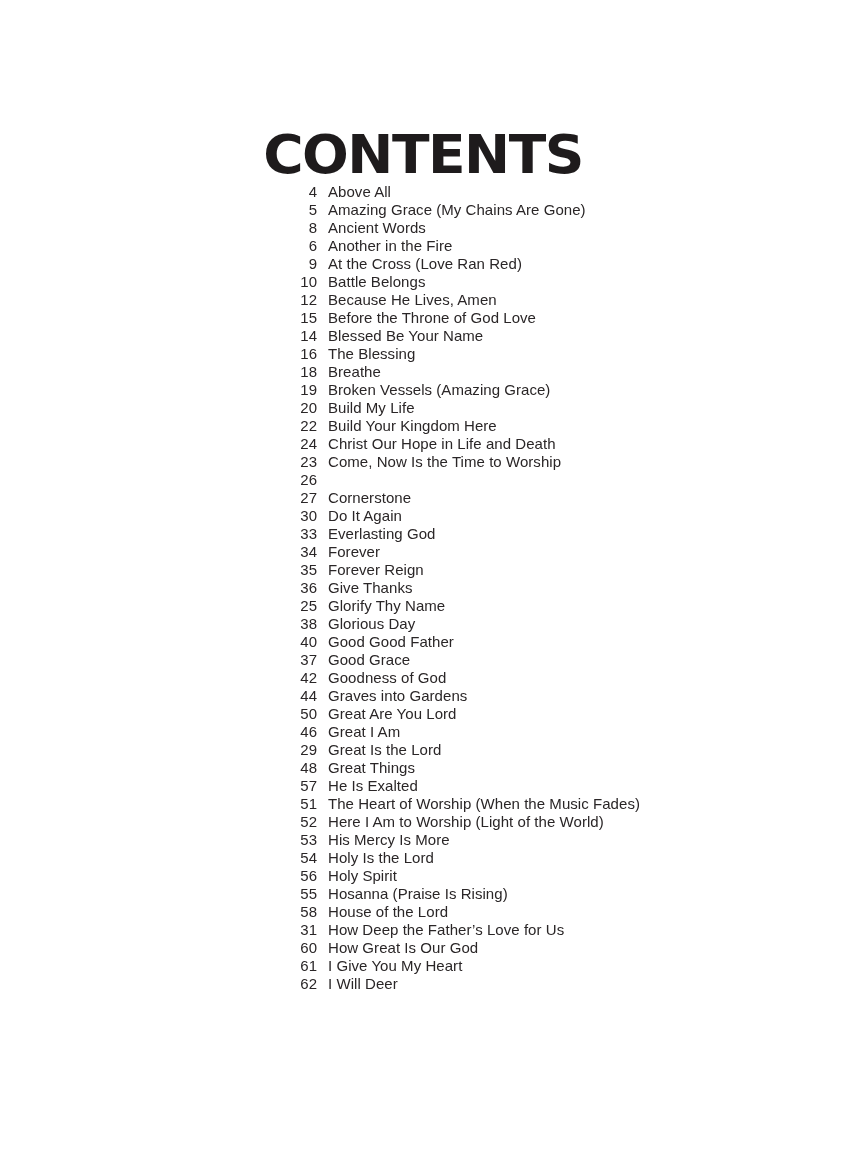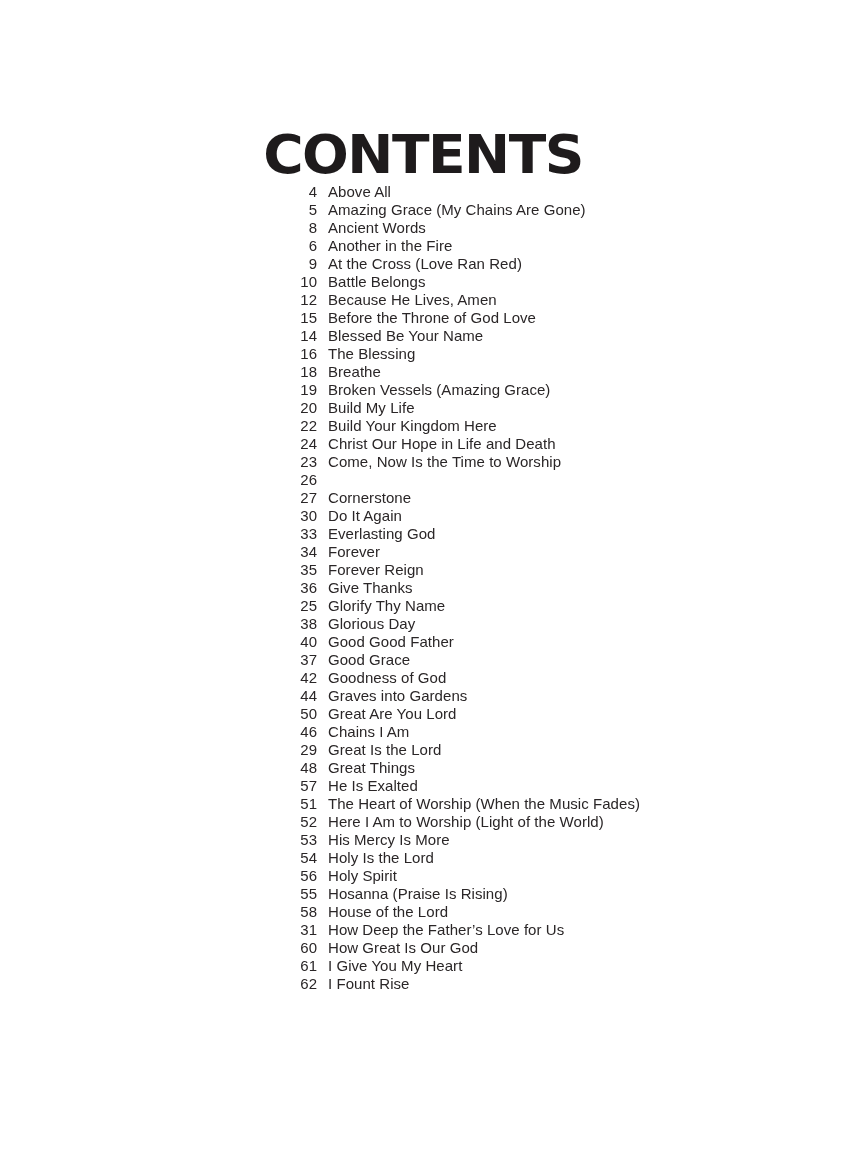--- a/index.html
+++ b/index.html
@@ -177,21 +177,21 @@
     <li class="toc-row">
       <span class="toc-page">44</span>
       <span class="toc-title">Graves into Gardens</span>
     </li>
     <li class="toc-row">
       <span class="toc-page">50</span>
       <span class="toc-title">Great Are You Lord</span>
     </li>
     <li class="toc-row">
       <span class="toc-page">46</span>
-      <span class="toc-title">Chains I Am</span>
+      <span class="toc-title">Great I Am</span>
     </li>
     <li class="toc-row">
       <span class="toc-page">29</span>
       <span class="toc-title">Great Is the Lord</span>
     </li>
     <li class="toc-row">
       <span class="toc-page">48</span>
       <span class="toc-title">Great Things</span>
     </li>
     <li class="toc-row">
@@ -233,15 +233,15 @@
     <li class="toc-row">
       <span class="toc-page">60</span>
       <span class="toc-title">How Great Is Our God</span>
     </li>
     <li class="toc-row">
       <span class="toc-page">61</span>
       <span class="toc-title">I Give You My Heart</span>
     </li>
     <li class="toc-row">
       <span class="toc-page">62</span>
-      <span class="toc-title">I Fount Rise</span>
+      <span class="toc-title">I Will Deer</span>
     </li>
   </ul>
 
 </body></html>

